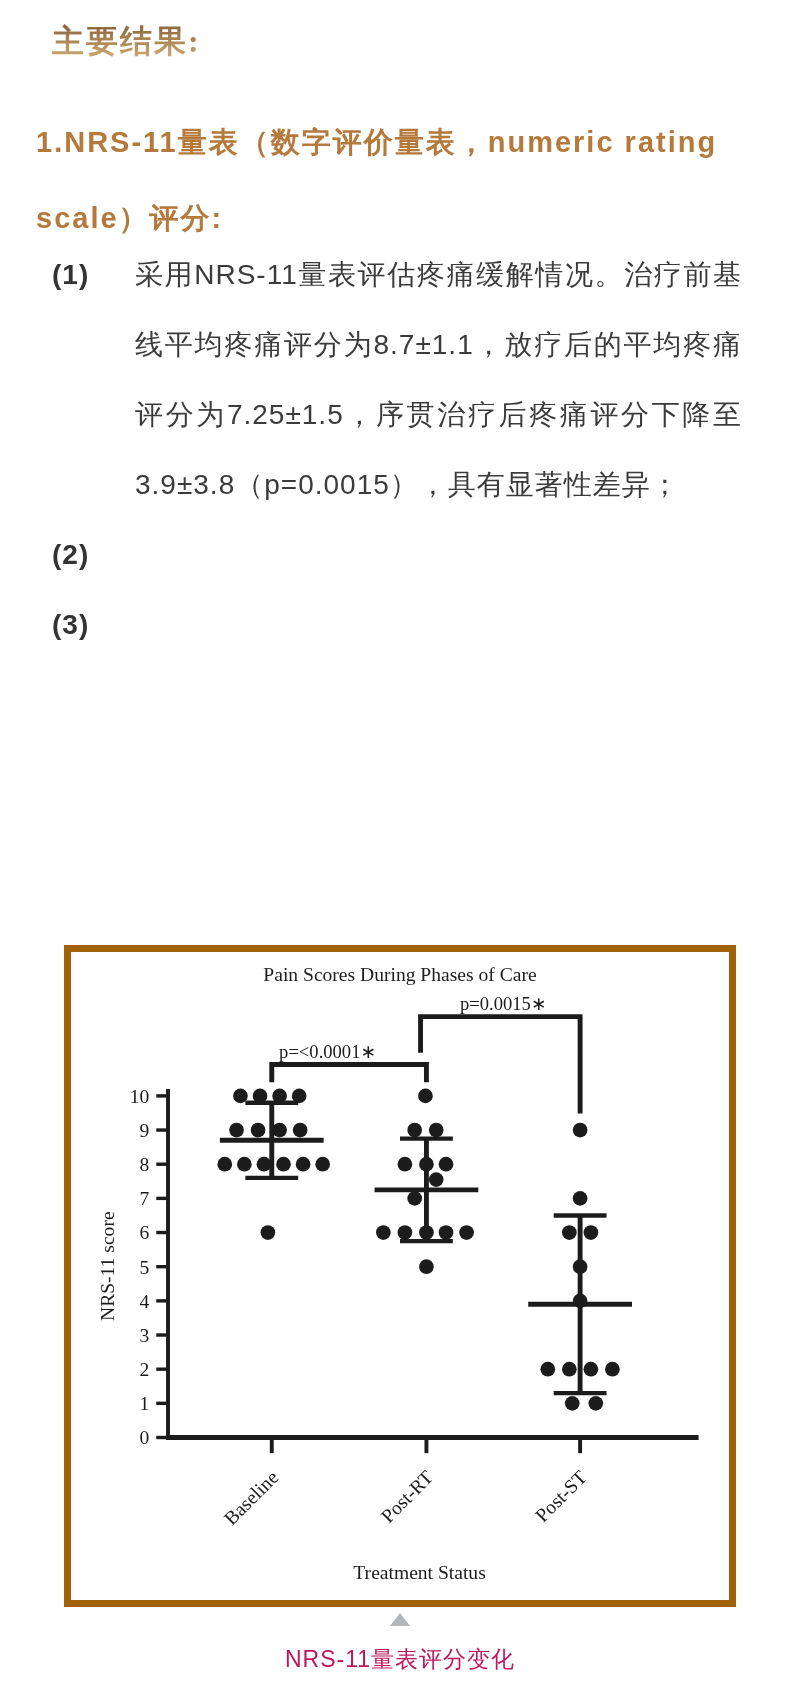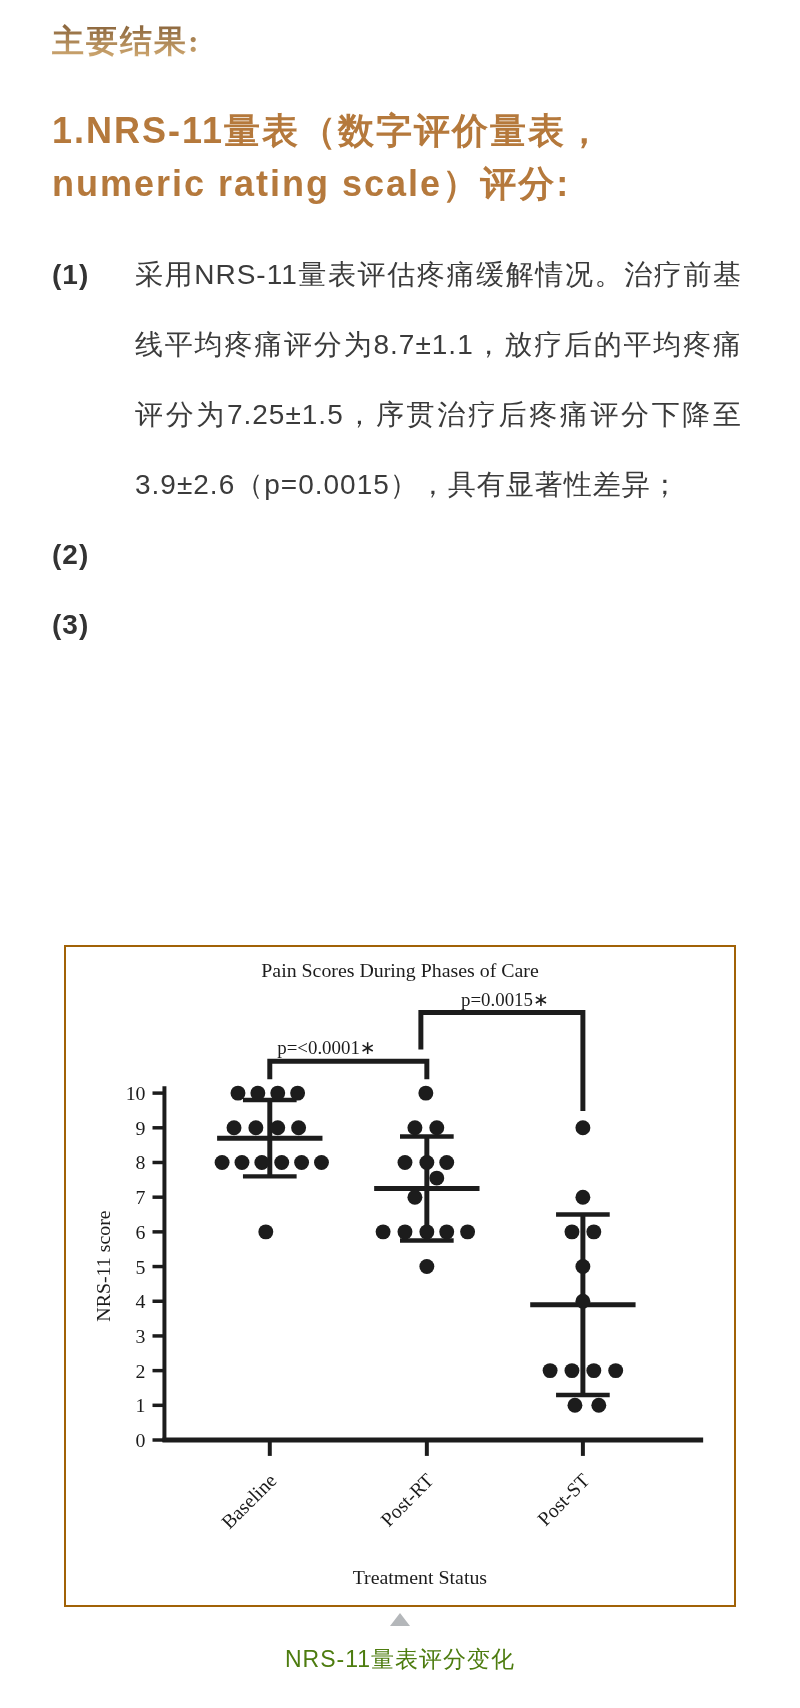--- a/index.html
+++ b/index.html
@@ -15,65 +15,65 @@
   }
   @supports (-webkit-background-clip: text) {
     .section-title {
       background:linear-gradient(180deg,#8a653c 10%,#d3ac74 90%);
       -webkit-background-clip:text; background-clip:text;
       -webkit-text-fill-color:transparent;
     }
   }
 
   .heading2 {
-    position:absolute; left:52px; top:104px; width:700px;
-    font-size:36px; font-weight:bold; line-height:53px; letter-spacing:2px;
+    position:absolute; left:36px; top:104px; width:700px;
+    font-size:29px; font-weight:bold; line-height:76px; letter-spacing:2px;
     color:#b5793c;
   }
 
   .list { position:absolute; left:52px; top:240px; width:690px; }
   .list-item { display:flex; align-items:flex-start; }
   .item-marker {
     flex:0 0 83px; font-size:28px; font-weight:bold; color:#333;
     line-height:70px; letter-spacing:1px;
   }
   .item-text {
     flex:1; font-size:28px; color:#3b3b3b; line-height:70px;
     text-align:justify; letter-spacing:1px;
   }
 
   .chart-box {
     position:absolute; left:64px; top:945px; width:672px; height:662px;
-    border:2px solid #a16207; background:#fff;
+    border:7px solid #a16207; background:#fff;
   }
   .chart-box svg { width:100%; height:100%; display:block; }
 
   .caption-wrap { position:absolute; left:0; top:1612px; width:800px; text-align:center; }
   .caption-triangle {
     display:inline-block; width:0; height:0;
     border-left:10px solid transparent; border-right:10px solid transparent;
     border-bottom:13px solid #b4b7ba;
   }
   .caption-text {
-    margin-top:14px; font-size:23px; color:#4d7c0f; letter-spacing:1px;
+    margin-top:14px; font-size:23px; color:#be185d; letter-spacing:1px;
   }
 </style>
 </head>
 <body>
 
 <div class="page">
 
   <div class="section-title">主要结果:</div>
 
   <div class="heading2">1.NRS-11量表（数字评价量表，numeric rating scale）评分:</div>
 
   <div class="list">
     <div class="list-item">
       <div class="item-marker">(1)</div>
-      <div class="item-text">采用NRS-11量表评估疼痛缓解情况。治疗前基线平均疼痛评分为8.7±1.1，放疗后的平均疼痛评分为7.25±1.5，序贯治疗后疼痛评分下降至3.9±2.6（p=0.0015），具有显著性差异；</div>
+      <div class="item-text">采用NRS-11量表评估疼痛缓解情况。治疗前基线平均疼痛评分为8.7±1.1，放疗后的平均疼痛评分为7.25±1.5，序贯治疗后疼痛评分下降至3.9±3.8（p=0.0015），具有显著性差异；</div>
     </div>
     <div class="list-item">
       <div class="item-marker">(2)</div>
     </div>
     <div class="list-item">
       <div class="item-marker">(3)</div>
     </div>
   </div>
 
   <div class="chart-box">

